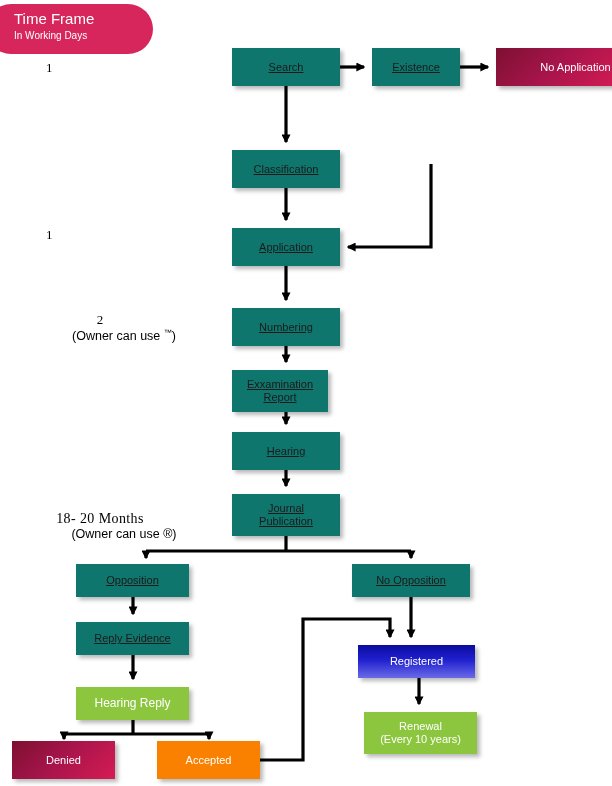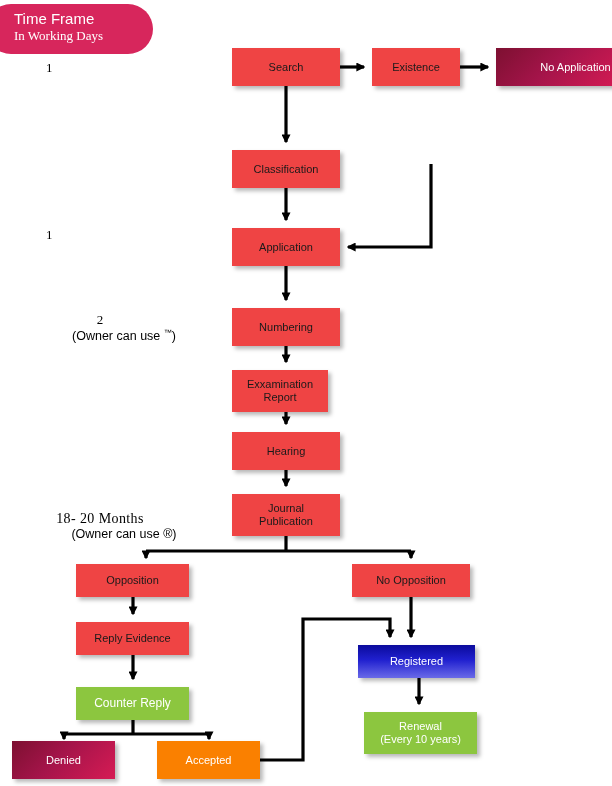--- a/index.html
+++ b/index.html
@@ -32,22 +32,23 @@
     align-items: center;
     justify-content: center;
     text-align: center;
     font-size: 11px;
     line-height: 13px;
     font-family: "Liberation Sans", sans-serif;
     box-shadow: 3px 3px 4px rgba(0,0,0,0.28);
     z-index: 3;
   }
   .node-green {
-    background: #ef4444;
+    background: #0f766e;
     color: #1a1a1a;
+    text-decoration: underline;
   }
   .node-green-white {
     background: #8cc63f;
     color: #ffffff;
   }
   .node-crimson {
     background: linear-gradient(135deg, #7d1031 0%, #a5144a 45%, #d61b54 100%);
     color: #ffffff;
   }
   .node-blue {
@@ -70,23 +71,23 @@
     color: #ffffff;
     padding: 6px 0 0 28px;
     z-index: 4;
   }
   .tf-line1 {
     font-size: 15px;
     line-height: 18px;
     font-family: "Liberation Sans", sans-serif;
   }
   .tf-line2 {
-    font-size: 13px;
+    font-size: 10px;
     line-height: 15px;
-    font-family: Liberation Serif, serif;
+    font-family: Liberation Sans, sans-serif;
   }
   .tlabel {
     position: absolute;
     color: #000000;
     font-family: "Liberation Serif", serif;
     z-index: 2;
     white-space: nowrap;
   }
   .tlabel-num {
     font-size: 13px;
@@ -194,20 +195,20 @@
   <div class="node node-green" style="left:232px; top:432px; width:108px; height:38px;">Hearing</div>
   <div class="node node-green" style="left:232px; top:494px; width:108px; height:42px; white-space:pre-line;">Journal
 Publication</div>
 
   <div class="node node-green" style="left:76px; top:564px; width:113px; height:33px;">Opposition</div>
   <div class="node node-green" style="left:352px; top:564px; width:118px; height:33px;">No Opposition</div>
 
   <div class="node node-green" style="left:76px; top:622px; width:113px; height:33px;">Reply Evidence</div>
   <div class="node node-blue" style="left:358px; top:645px; width:117px; height:33px;">Registered</div>
 
-  <div class="node node-green-white" style="left:76px; top:687px; width:113px; height:33px; font-size:12px;">Counter Reply</div>
+  <div class="node node-green-white" style="left:76px; top:687px; width:113px; height:33px; font-size:12px;">Hearing Reply</div>
   <div class="node node-green-white" style="left:364px; top:712px; width:113px; height:42px; white-space:pre-line;">Renewal
 (Every 10 years)</div>
 
   <div class="node node-crimson" style="left:12px; top:741px; width:103px; height:38px;">Denied</div>
   <div class="node node-orange" style="left:157px; top:741px; width:103px; height:38px;">Accepted</div>
 
 </div>
 
 </body></html>

